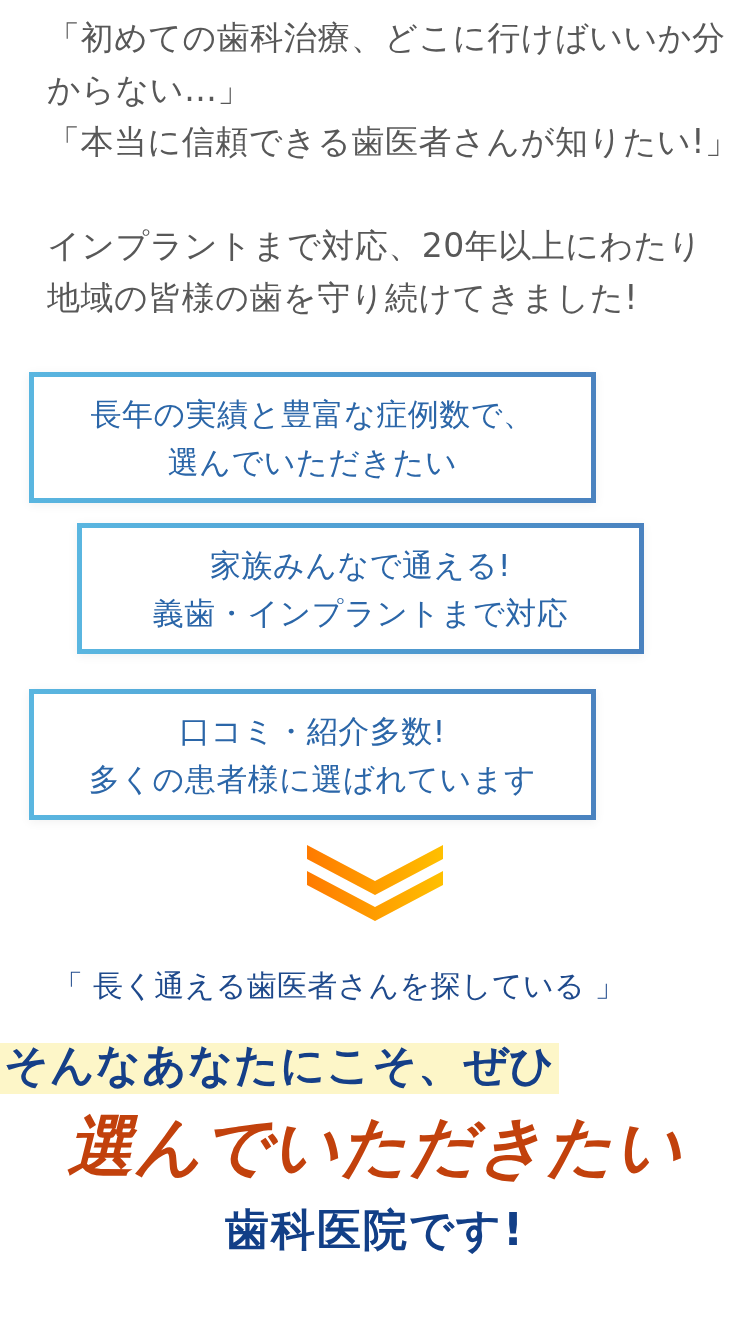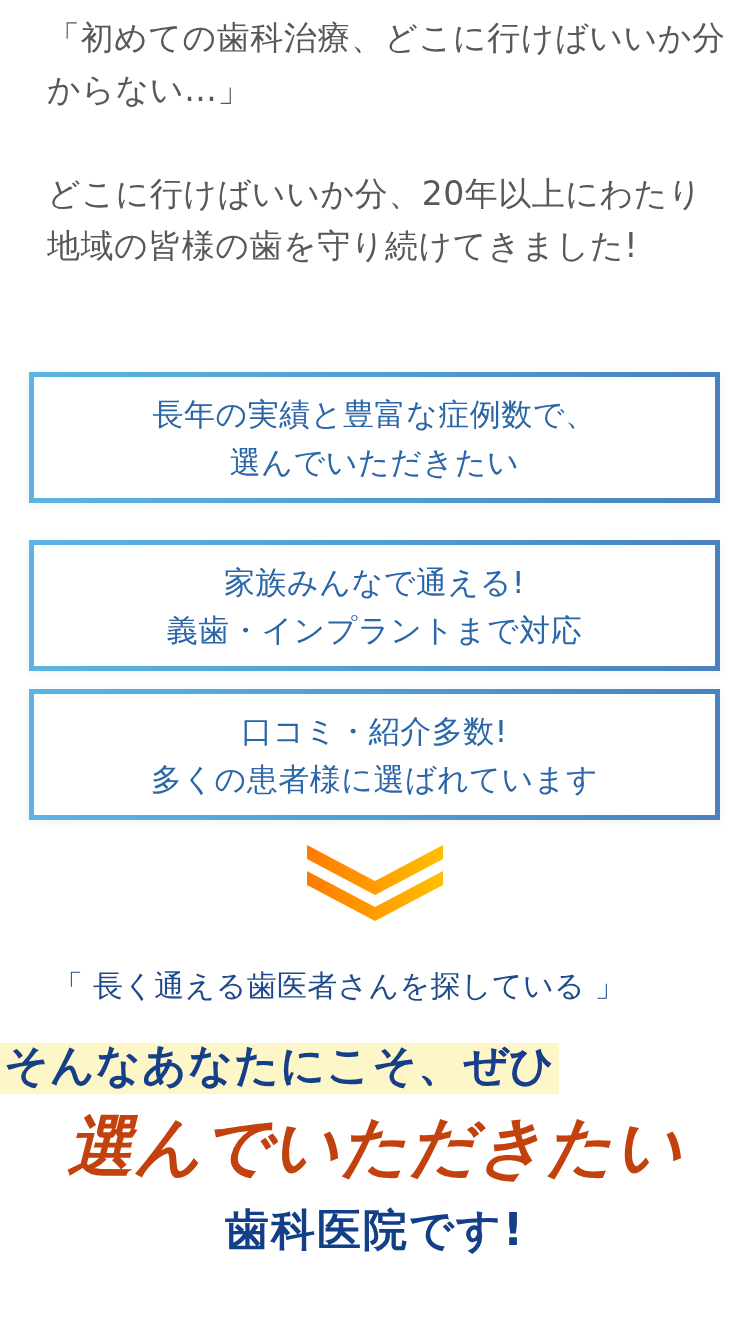--- a/index.html
+++ b/index.html
@@ -23,42 +23,42 @@
       line-height: 52px;
       color: #585858;
       letter-spacing: 0.5px;
     }
     .intro p { white-space: nowrap; }
     .intro .gap { height: 52px; }
 
     .feature-box {
       position: absolute;
       left: 29px;
-      width: 691px;
+      width: 567px;
       height: 131px;
       padding: 5px;
       background: linear-gradient(90deg, #5ab6e0 0%, #4f9cd1 55%, #4a82bf 100%);
       box-shadow: 0 2px 10px rgba(0,0,0,0.06);
     }
     .feature-inner {
       width: 100%;
       height: 100%;
       background: #ffffff;
       display: flex;
       flex-direction: column;
       justify-content: center;
       align-items: center;
       color: #2b66a8;
       font-size: 31px;
       line-height: 48px;
       letter-spacing: 0.5px;
     }
     .feature-inner span { white-space: nowrap; }
     #box1 { top: 372px; }
-    #box2 { top: 540px; }
+    #box2 { top: 523px; margin-left: 48px; }
     #box3 { top: 676px; margin-top: 13px; }
 
     .chevron {
       position: absolute;
       left: 305px;
       top: 843px;
       width: 140px;
       height: 82px;
     }
 
@@ -123,22 +123,23 @@
       white-space: nowrap;
       letter-spacing: 2px;
     }
   </style>
 </head>
 <body>
 
 <div class="intro">
   <p>「初めての歯科治療、どこに行けばいいか分</p>
   <p>からない…」</p>
+  <p>「本当に信頼できる歯医者さんが知りたい!」</p>
   <div class="gap"></div>
-  <p>どこに行けばいいか分、20年以上にわたり</p>
+  <p>インプラントまで対応、20年以上にわたり</p>
   <p>地域の皆様の歯を守り続けてきました!</p>
 </div>
 
 <div class="feature-box" id="box1">
   <div class="feature-inner">
     <span>長年の実績と豊富な症例数で、</span>
     <span>選んでいただきたい</span>
   </div>
 </div>
 

